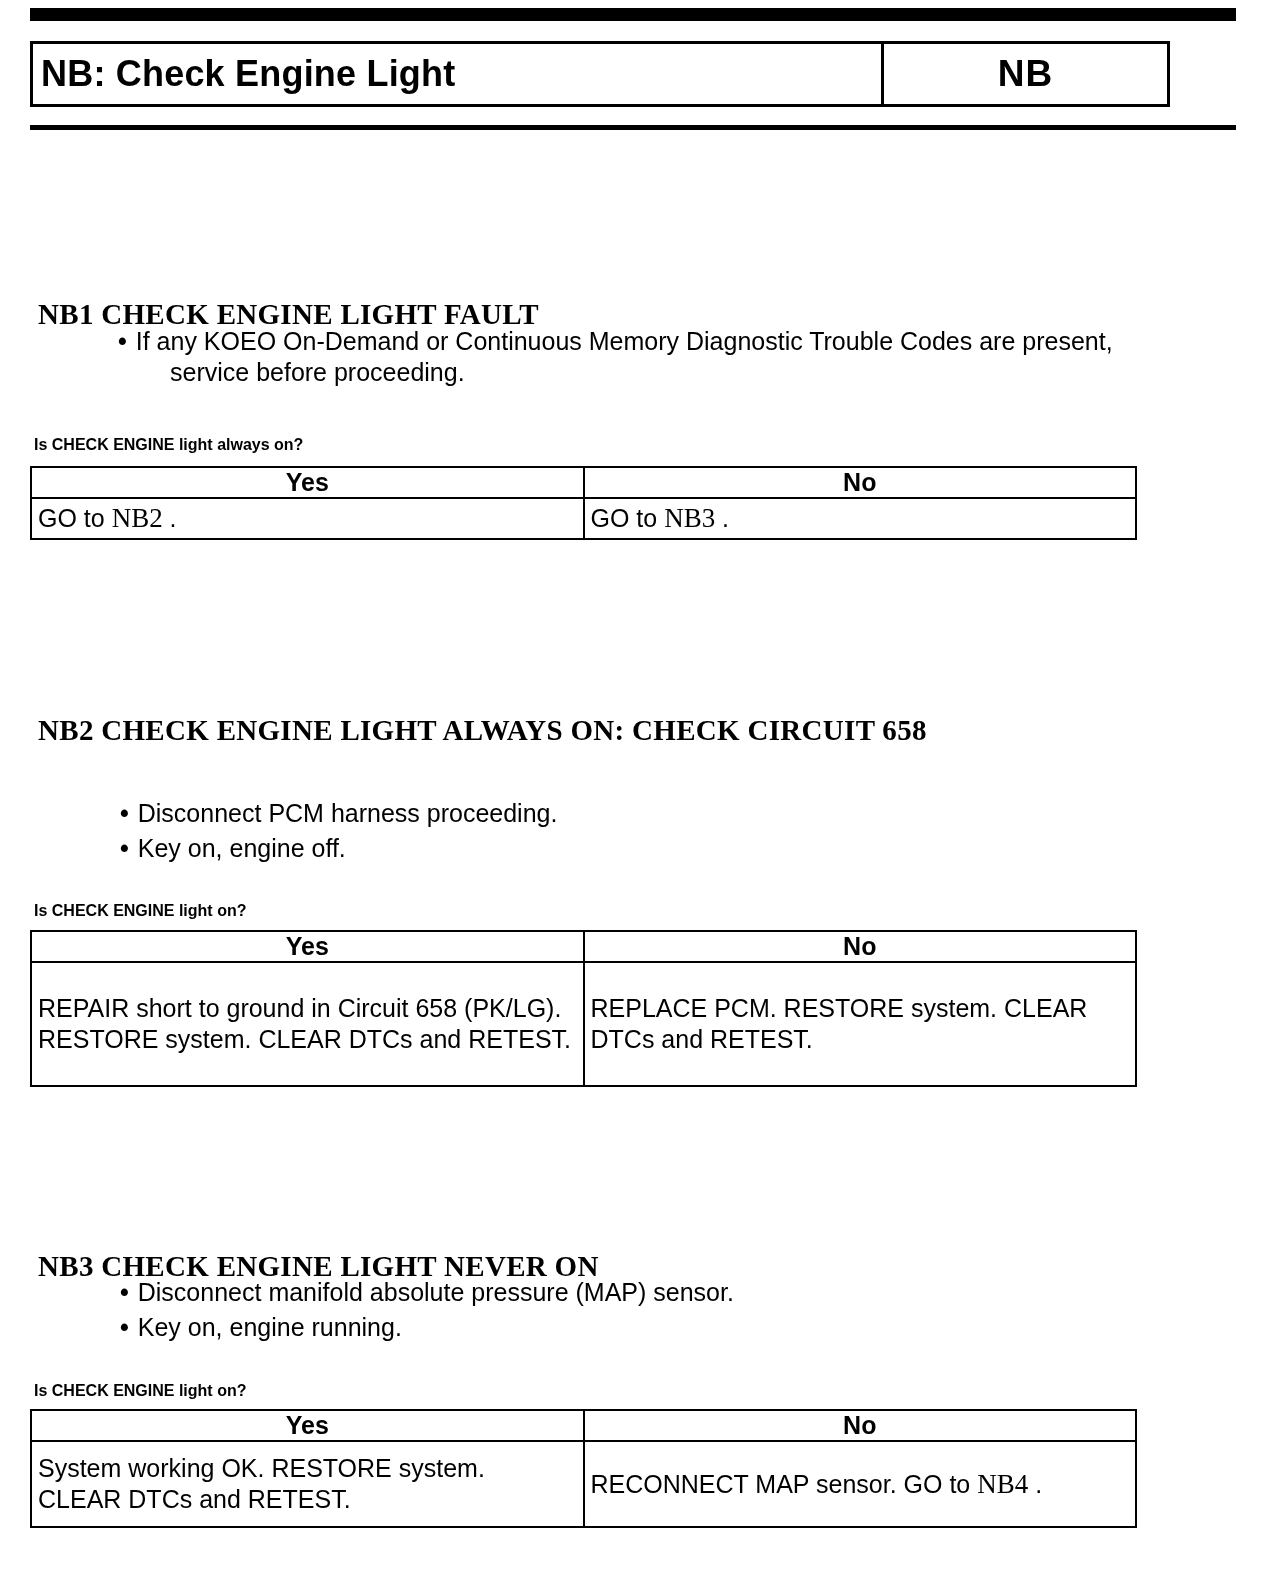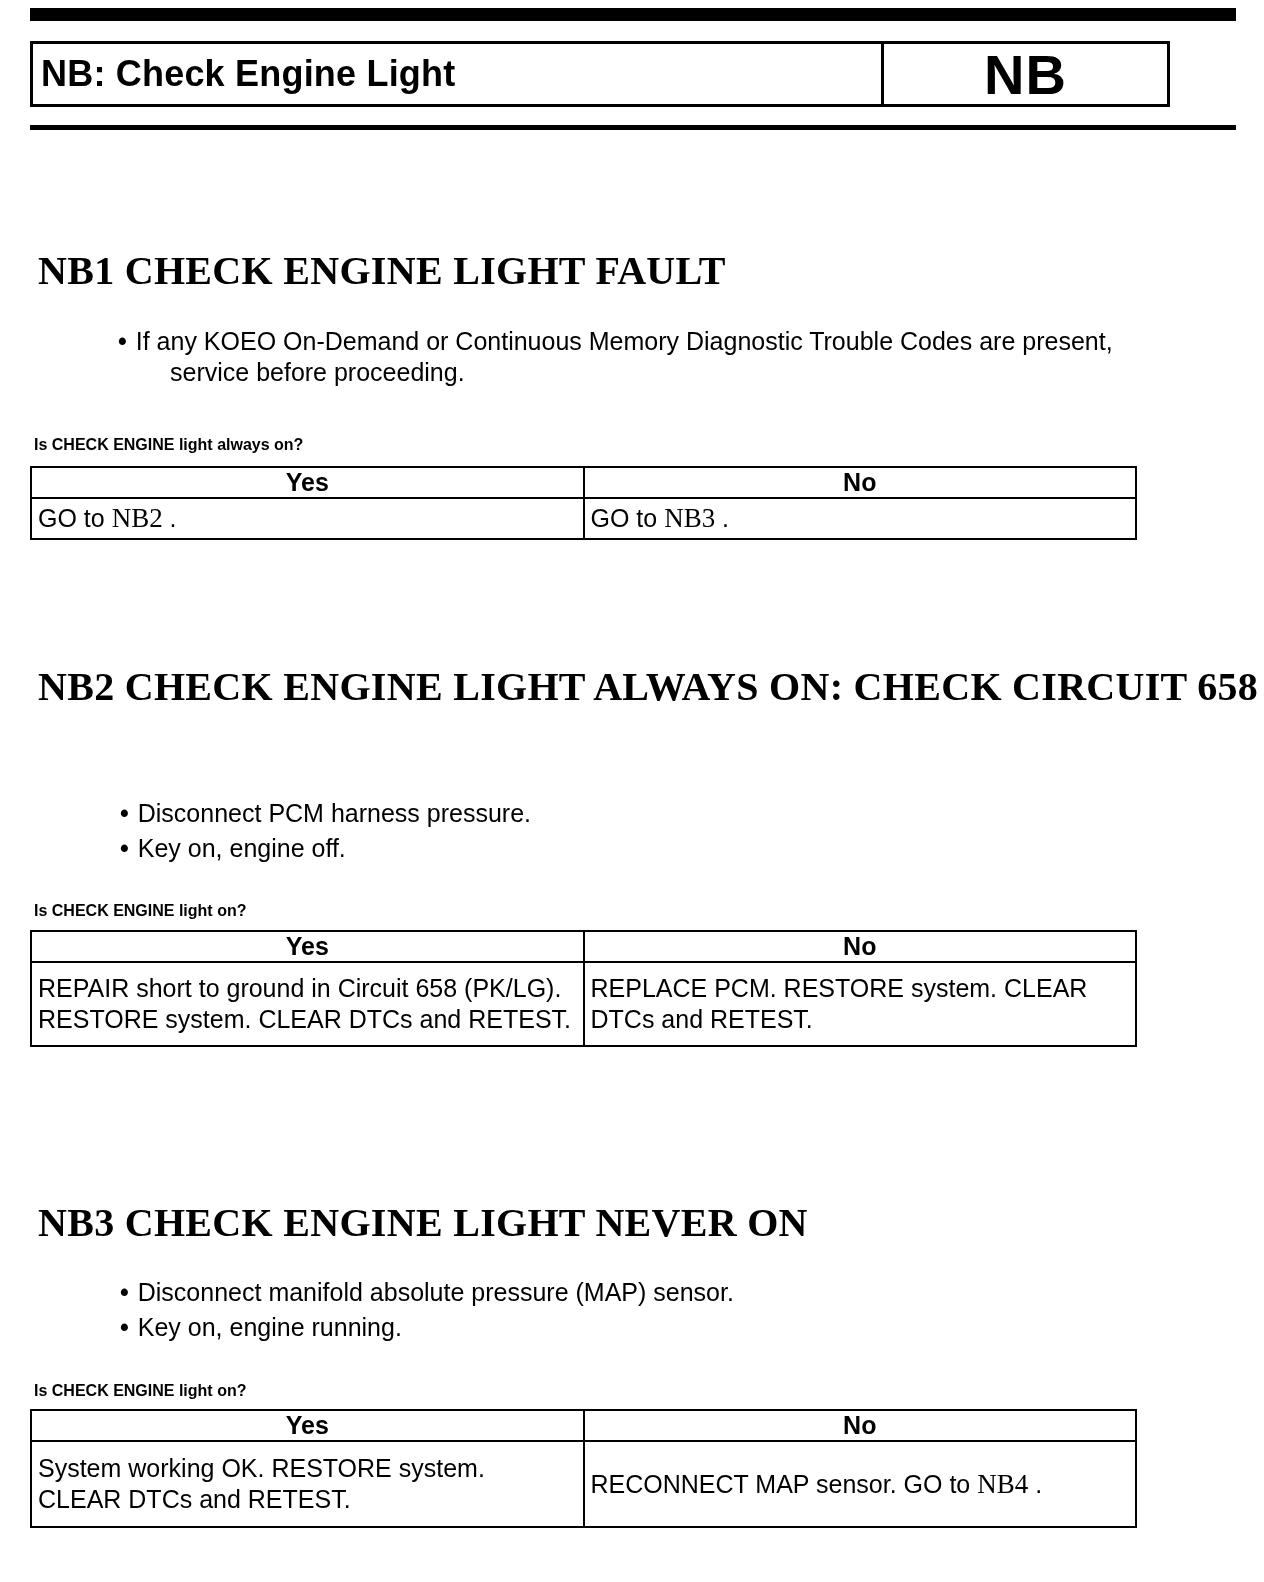--- a/index.html
+++ b/index.html
@@ -17,43 +17,44 @@
     left:30px; top:41px; width:1140px; height:66px;
     border:3px solid #000; display:flex;
   }
   .header-title-cell {
     flex:1; display:flex; align-items:center; padding-left:8px;
     font-weight:bold; font-size:36px; letter-spacing:0.2px;
   }
   .header-code-cell {
     width:286px; border-left:3px solid #000;
     display:flex; align-items:center; justify-content:center;
-    font-weight:bold; font-size:56px; letter-spacing:1px;
+    font-weight:bold; font-size:37px; letter-spacing:1px;
   }
   .header-rule { left:30px; top:125px; width:1206px; height:5px; background:#000; }
 
   .h-section {
     font-family:"Liberation Serif", serif;
-    font-weight:bold; font-size:40px; line-height:47px; letter-spacing:0.3px;
+    font-weight:bold; font-size:29px; line-height:47px; letter-spacing:0.3px;
     white-space:nowrap;
+    margin-top:44px;
   }
   .body-text { font-size:25px; line-height:31px; white-space:nowrap; }
   .dot { font-weight:bold; margin-right:9px; }
   .question { font-weight:bold; font-size:16px; white-space:nowrap; }
 
   .qtable {
     position:absolute; width:1107px;
     border-collapse:collapse; table-layout:fixed;
     background:#fff;
   }
   .qtable th, .qtable td { border:2px solid #000; font-size:25px; }
   .qtable th { height:22px; text-align:center; font-weight:bold; vertical-align:middle; }
   .qtable td { padding:4px 10px 4px 6px; vertical-align:middle; line-height:31px; }
   .row-h48 td { height:36px; }
-  .row-h106 td { height:84px; }
+  .row-h106 td { height:124px; }
   .row-h86 td { height:86px; }
   .ref { font-family:"Liberation Serif", serif; font-size:27px; }
 </style>
 </head>
 <body>
 
 <div class="page">
 
   <div class="abs top-bar"></div>
 
@@ -91,21 +92,21 @@
       <td><span>GO to </span><span class="ref">NB3</span><span> .</span></td>
     </tr>
   </tbody>
     </table>
 
   <div class="abs h-section" style="left:38px; top:663px;">
     <div>NB2 CHECK ENGINE LIGHT ALWAYS ON: CHECK CIRCUIT 658</div>
   </div>
 
   <div class="abs body-text" style="left:120px; top:798px;">
-    <span class="dot">•</span><span>Disconnect PCM harness pressure.</span>
+    <span class="dot">•</span><span>Disconnect PCM harness proceeding.</span>
   </div>
   <div class="abs body-text" style="left:120px; top:833px;">
     <span class="dot">•</span><span>Key on, engine off.</span>
   </div>
 
   <div class="abs question" style="left:34px; top:902px;">Is CHECK ENGINE light on?</div>
 
   <table class="qtable" style="left:30px; top:930px;">
     <colgroup>
         <col style="width:50%">

